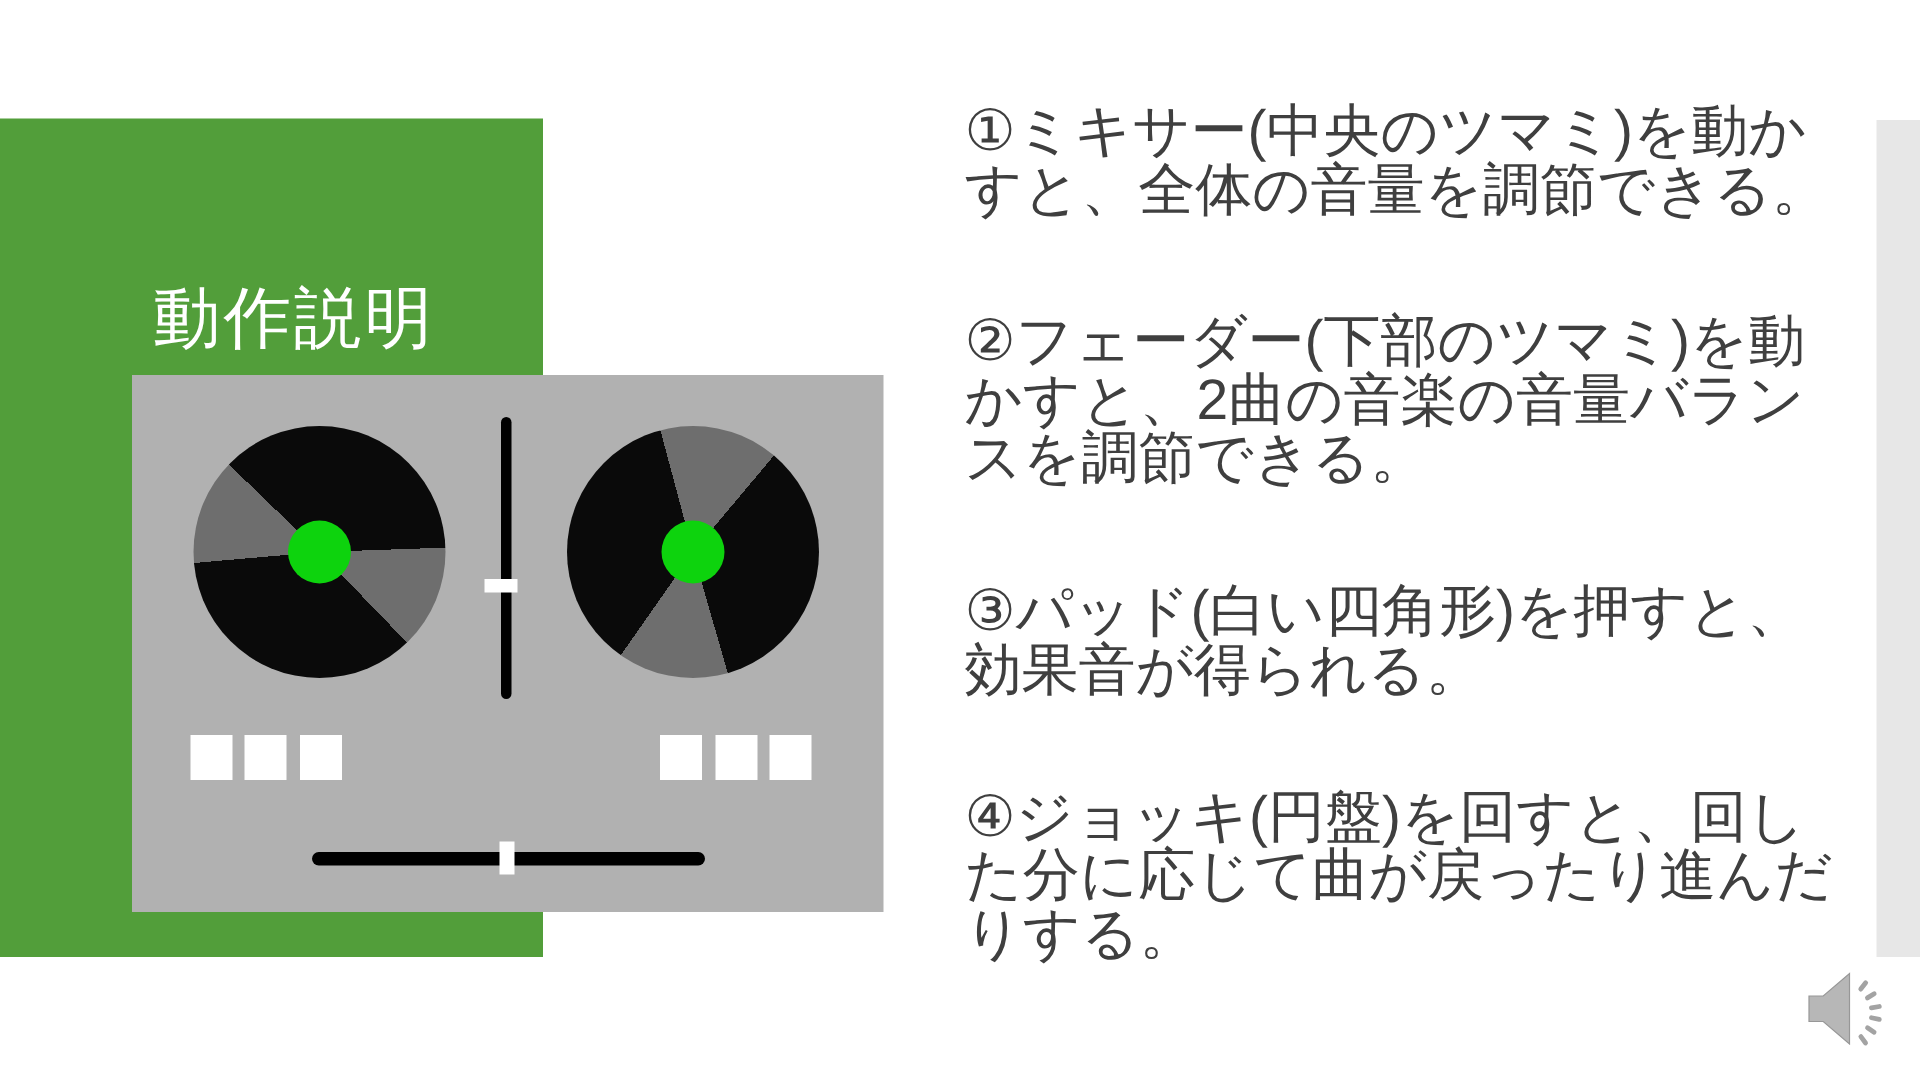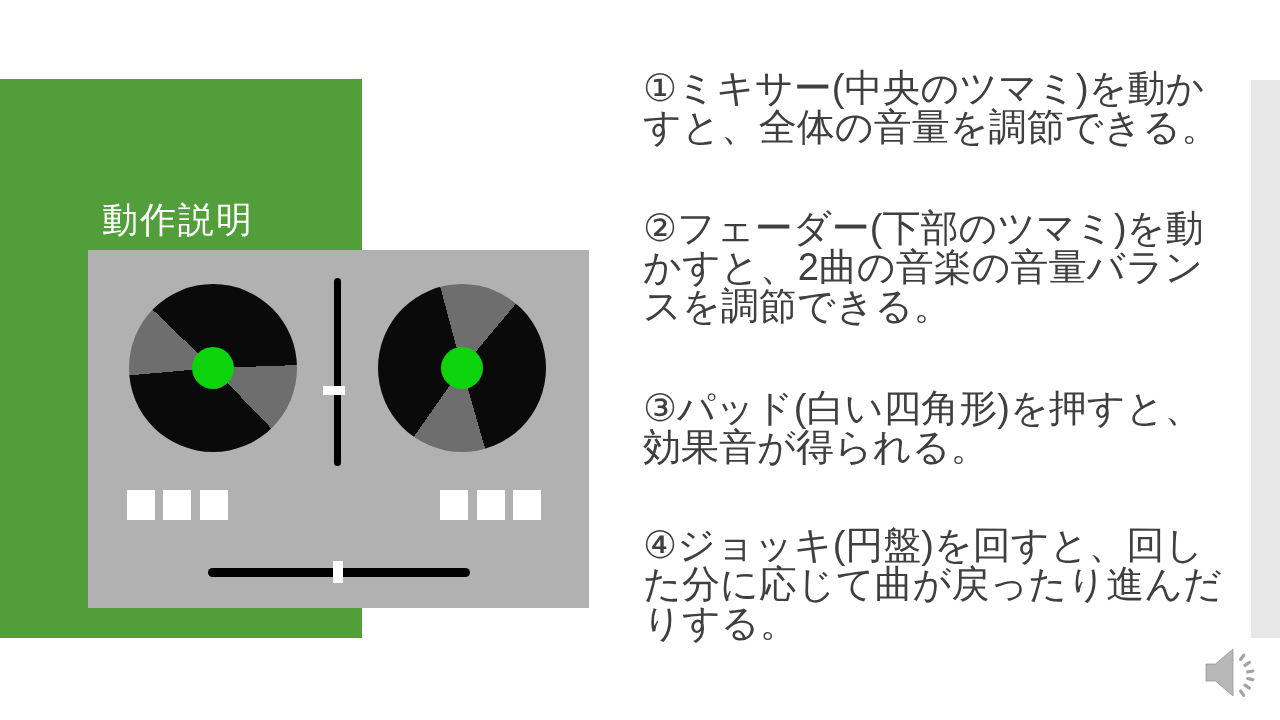--- a/index.html
+++ b/index.html
@@ -4,22 +4,22 @@
 <style>
   html,body{margin:0;padding:0;background:#888;}
   .slide{
     position:relative;width:1280px;height:720px;margin:0 auto;
     background:#ffffff;overflow:hidden;
     font-family:"Liberation Sans","DejaVu Sans",sans-serif;
   }
   
   .green-box{position:absolute;left:0;top:79px;width:362px;height:559px;background:#529e3a;}
   .slide-title{
-    position:absolute;left:102px;top:124px;margin:0;
-    font-size:36px;font-weight:400;letter-spacing:2px;color:#ffffff;line-height:1.1;font-family:Liberation Mono, monospace;
+    position:absolute;left:102px;top:108px;margin:0;
+    font-size:45px;font-weight:400;letter-spacing:2px;color:#ffffff;line-height:1.1;
   }
   
   .right-strip{position:absolute;left:1251px;top:80px;width:29px;height:558px;background:#e7e7e7;}
 
   
   .mixer-panel{position:absolute;left:88px;top:250px;width:501px;height:358px;background:#b1b1b1;}
   .disc{position:absolute;width:168px;height:168px;border-radius:50%;top:34px;}
   .disc.left{
     left:41px;
     background:conic-gradient(from 0deg,#0a0a0a 0deg 88deg,#6e6e6e 88deg 136deg,#0a0a0a 136deg 265deg,#6e6e6e 265deg 314deg,#0a0a0a 314deg 360deg);

